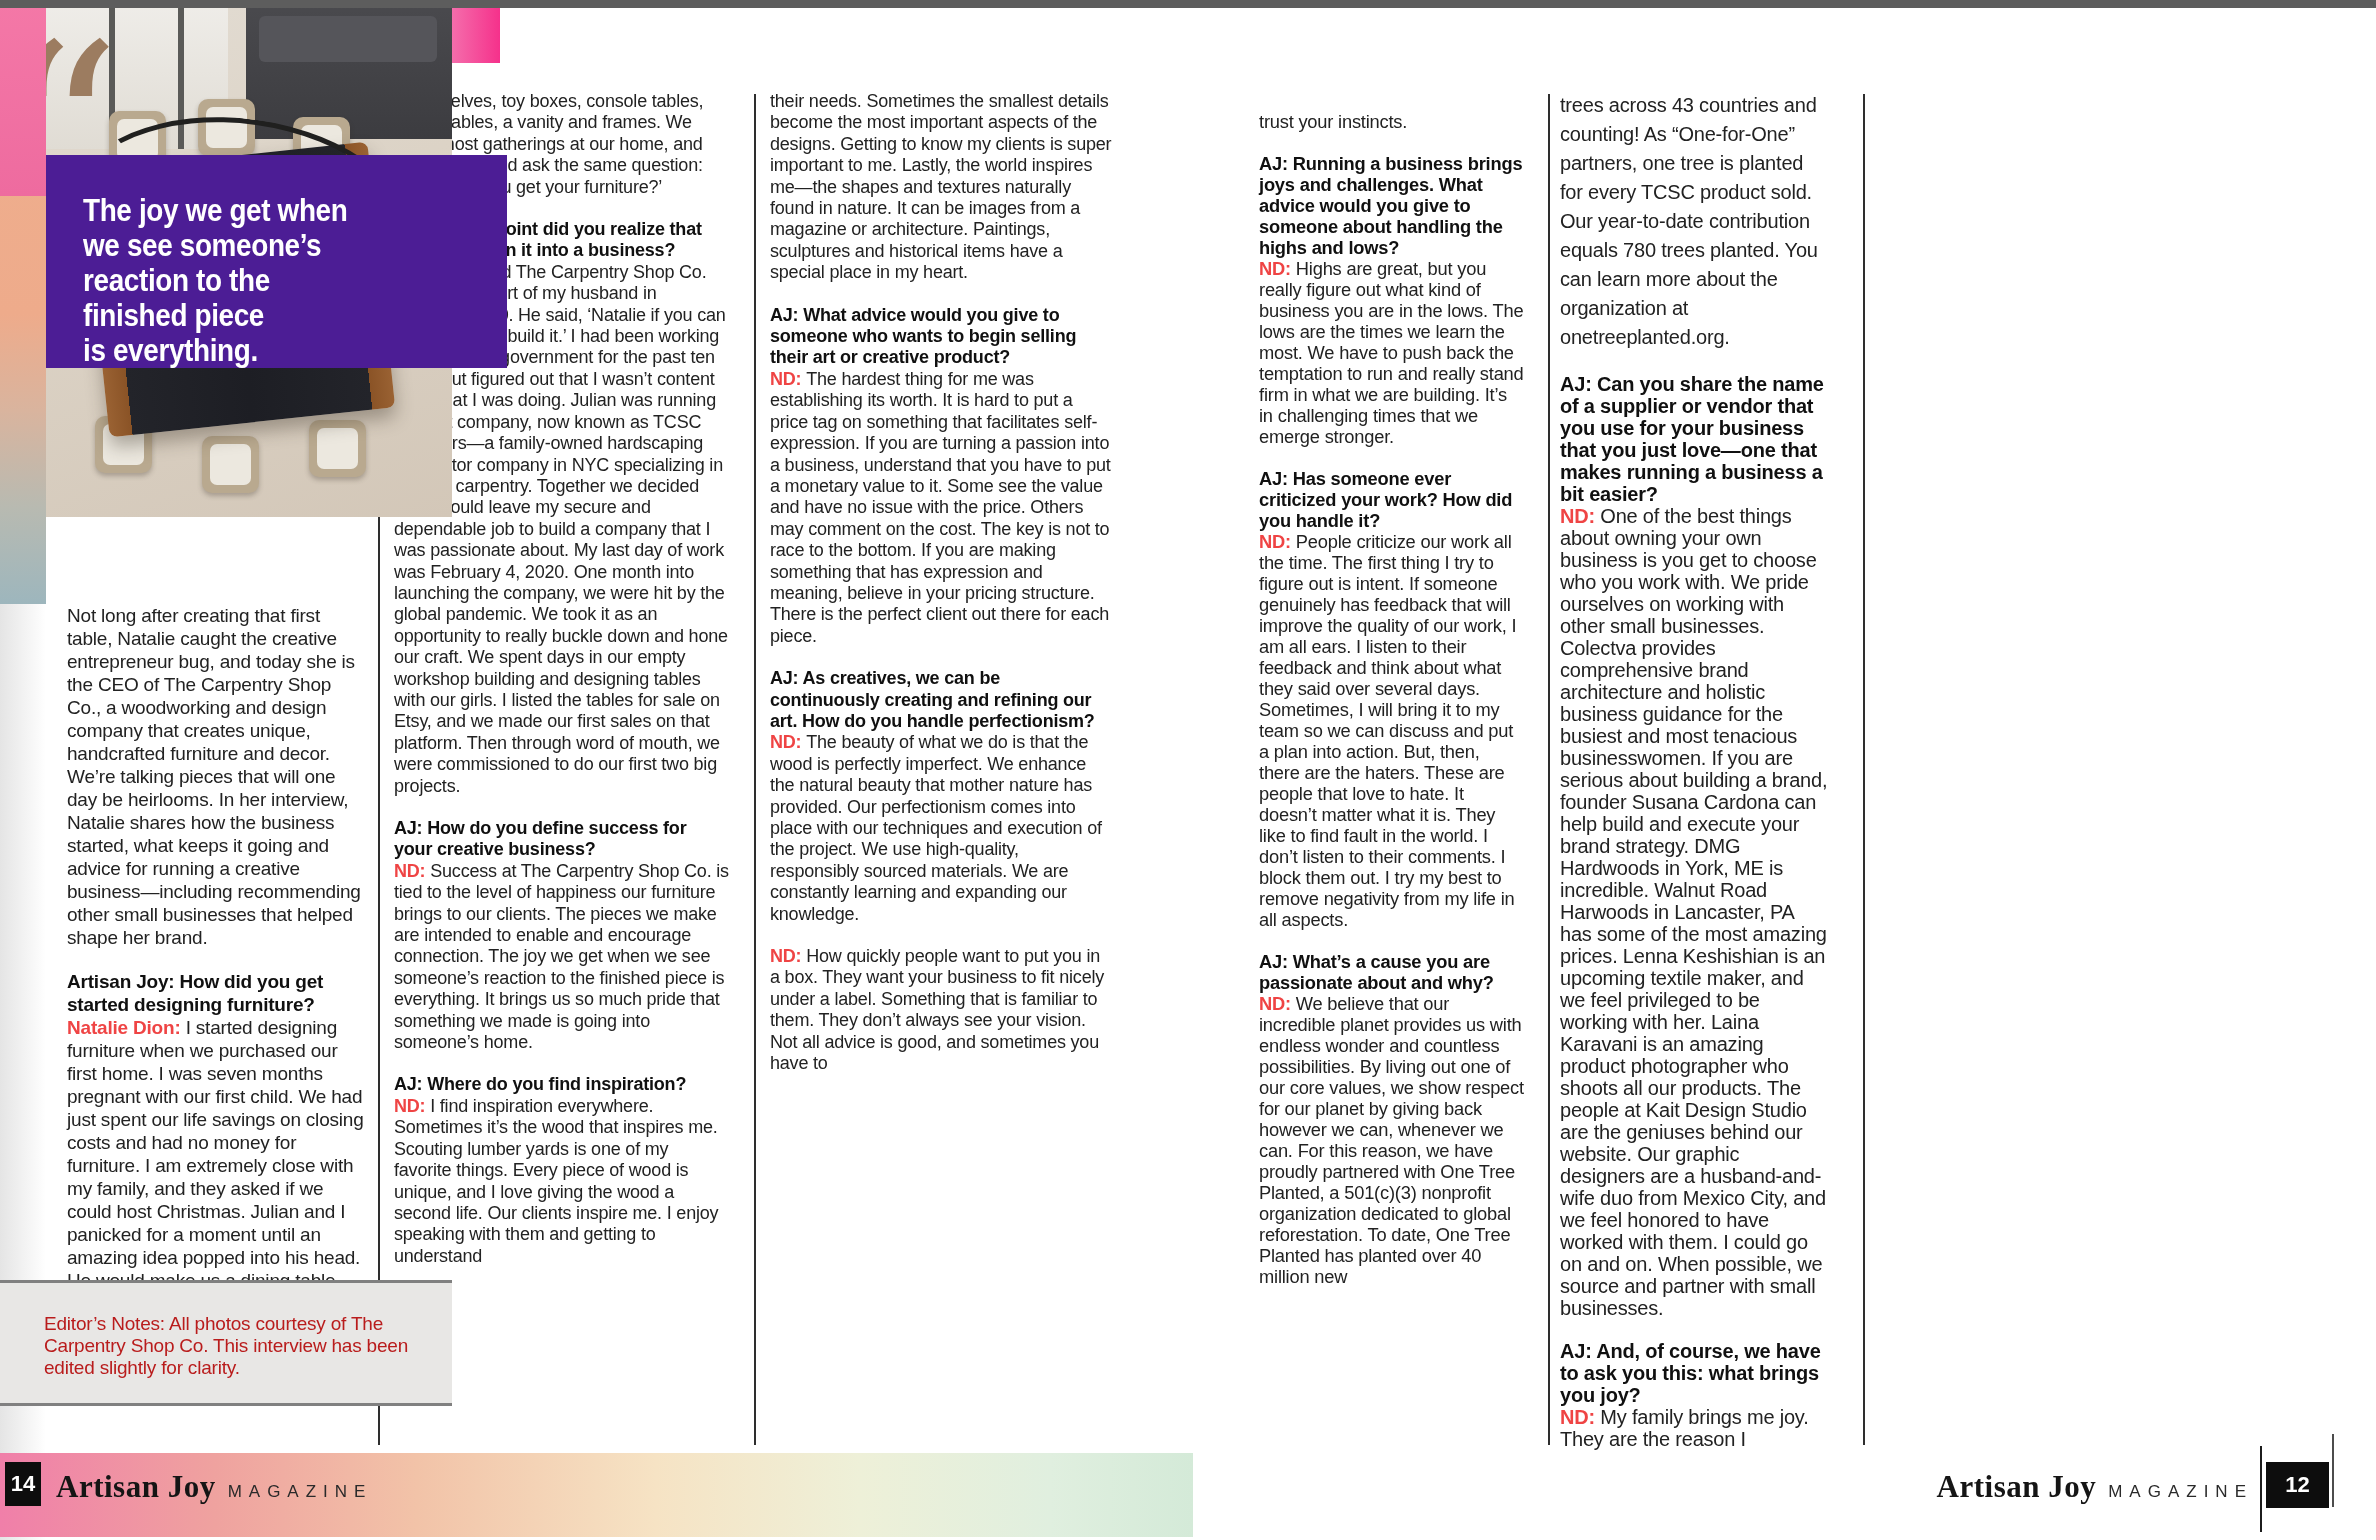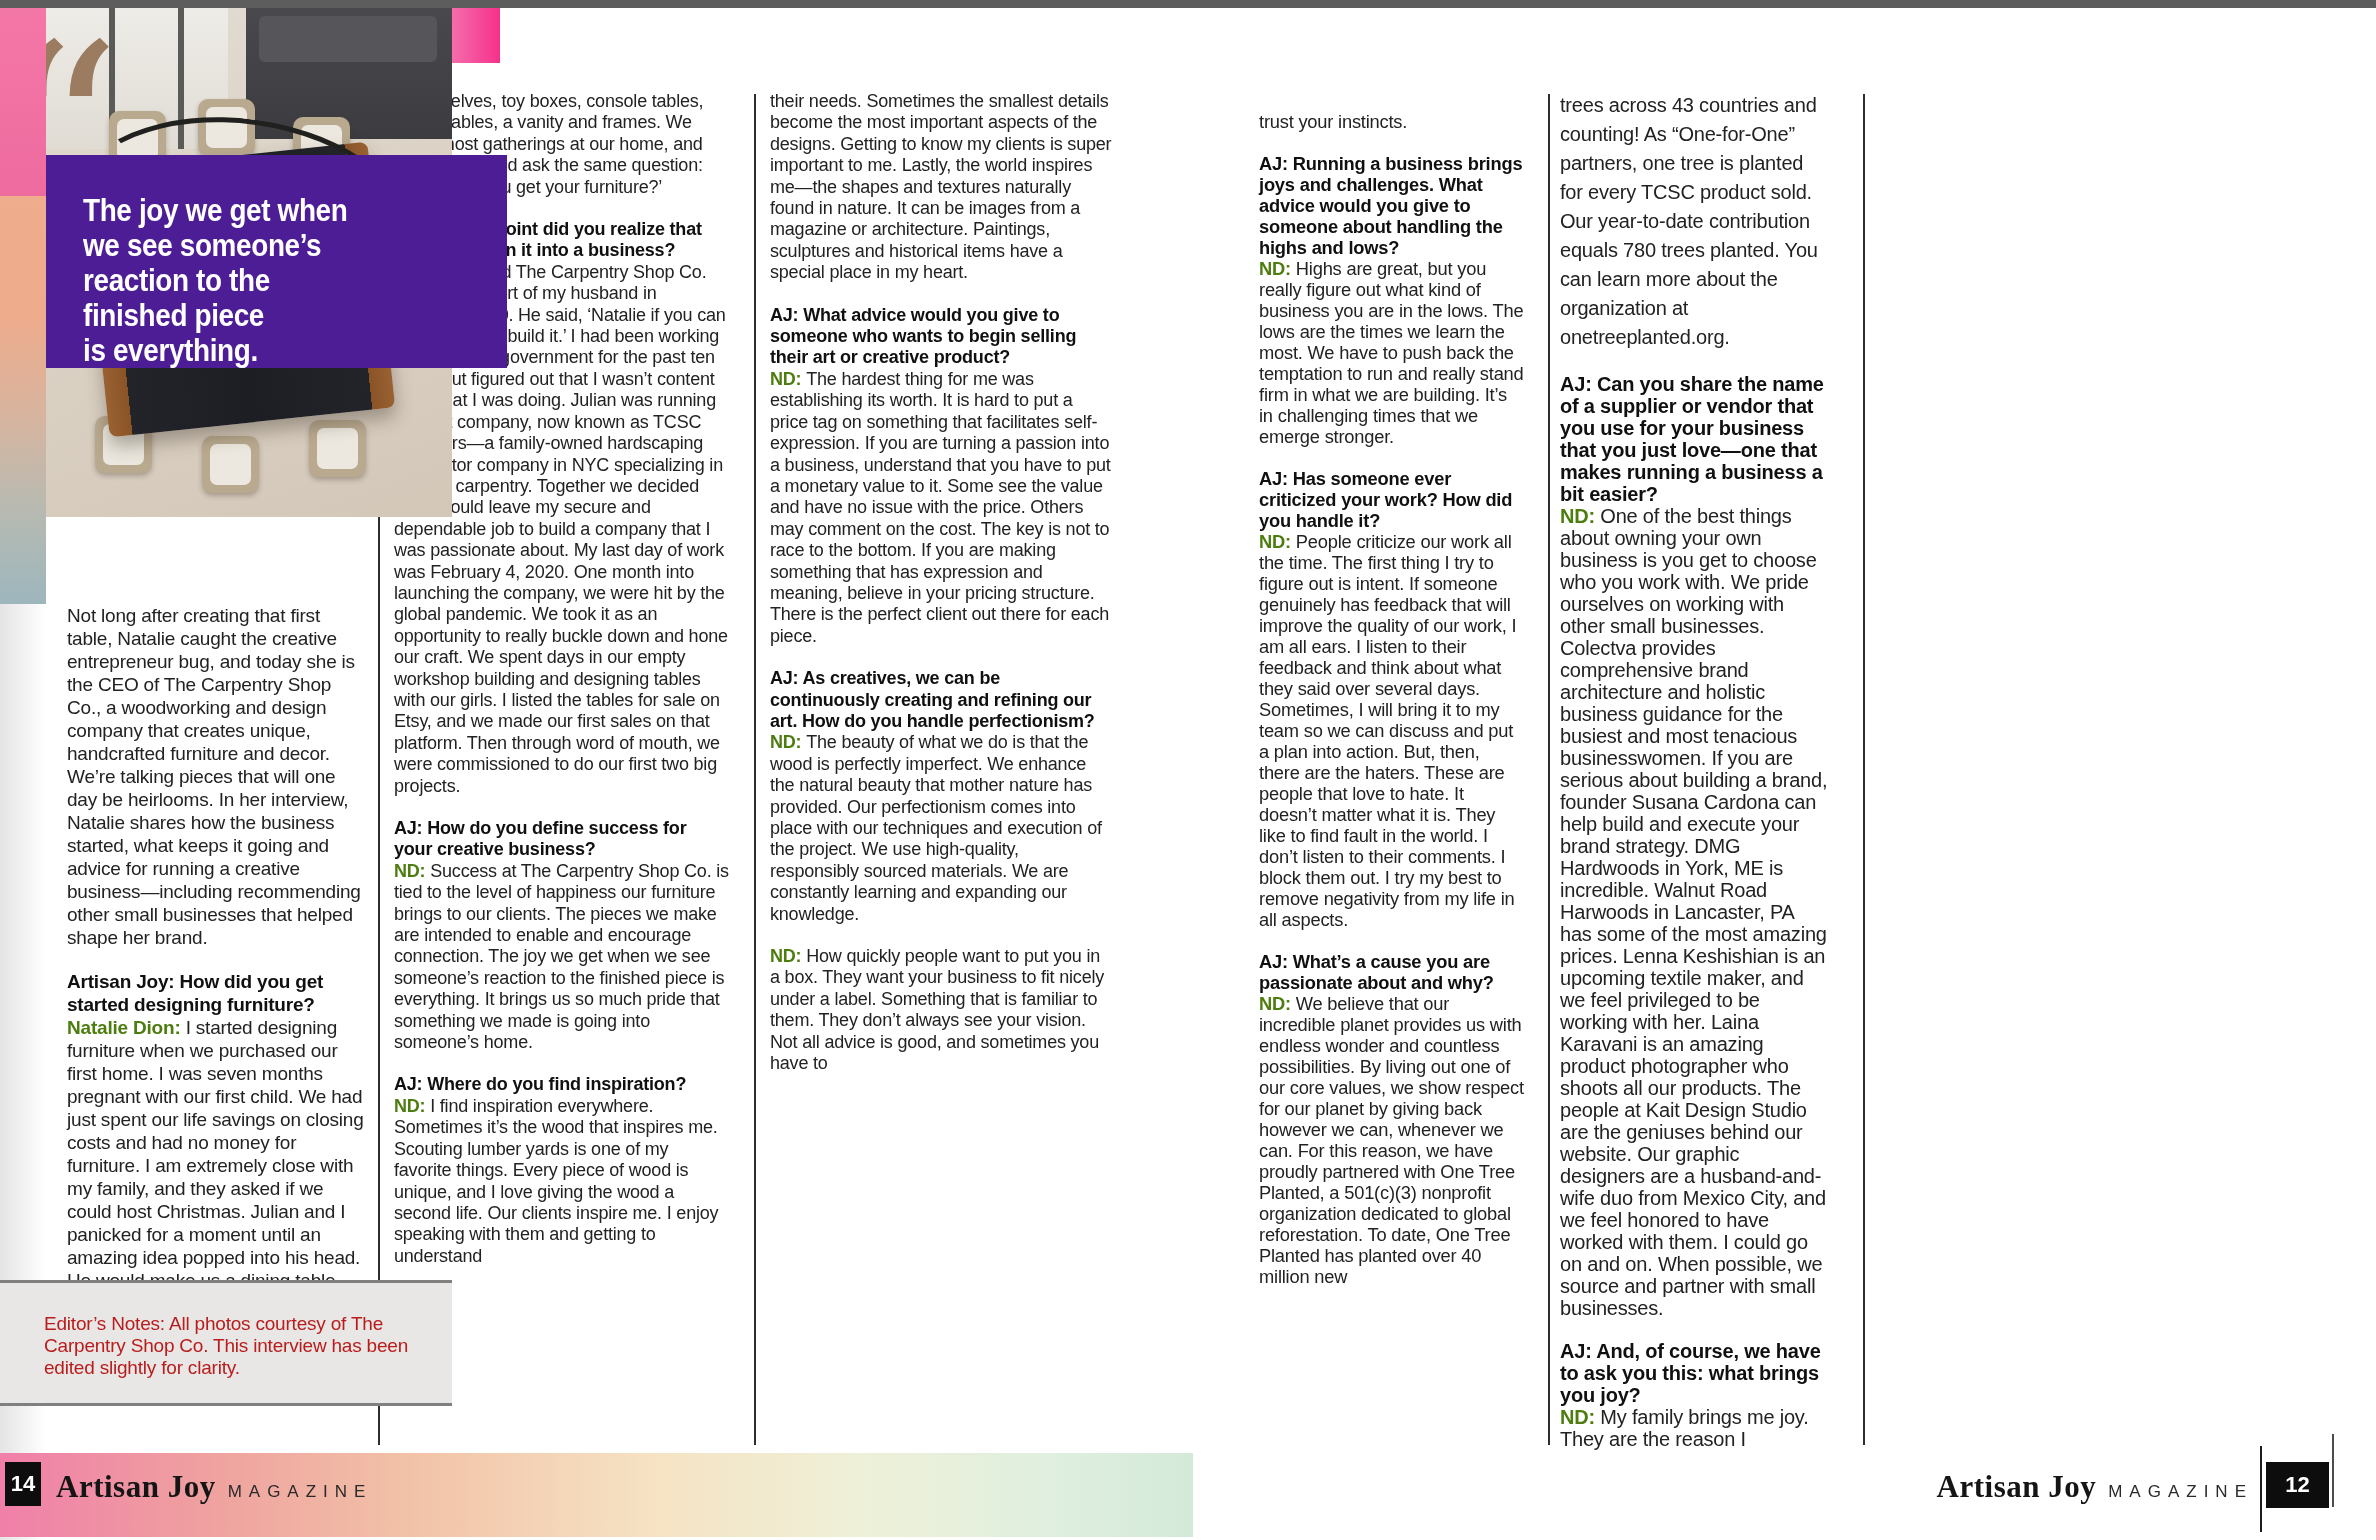--- a/index.html
+++ b/index.html
@@ -7,21 +7,21 @@
           font-family:"Liberation Sans",sans-serif;color:#222;}
   .abs{position:absolute;}
   
   .col{position:absolute;text-align:left;letter-spacing:-0.2px;}
   .c18{font-size:18px;line-height:21.4px;}
   .c19{font-size:19px;line-height:23px;}
   .c185{font-size:18.3px;line-height:21px;margin-top:20px;}
   .c20{font-size:20px;line-height:22px;}
   .block{margin:0 0 21px 0;}
   .q{display:block;font-weight:bold;color:#101010;}
-  .al{font-weight:bold;color:#4d7c0f;}
+  .al{font-weight:bold;color:#ef4444;}
   .al::after{content:"\00a0";}
   .loose{line-height:29px;}
   
   .vrule{position:absolute;width:2px;background:#2e2e2e;}
   
   .photoA{left:0;top:102;width:370;height:470;background:linear-gradient(180deg,#f3f2f0 0%,#eceae6 34%,#ddd5c8 60%,#d6c9b4 78%,#cfc0aa 100%);overflow:hidden;}
   .pa-ceil{left:0;top:0;width:370;height:150;background:linear-gradient(180deg,#f7f7f5,#efeeec);}
   
   .redbar{left:0;top:953;width:26px;height:182px;background:linear-gradient(180deg,#e8606a,#d84a5e);}
   .pinkstrip{left:0;top:1355;width:46px;height:196px;background:linear-gradient(180deg,#f478a7,#ee6b9f);z-index:4;}

